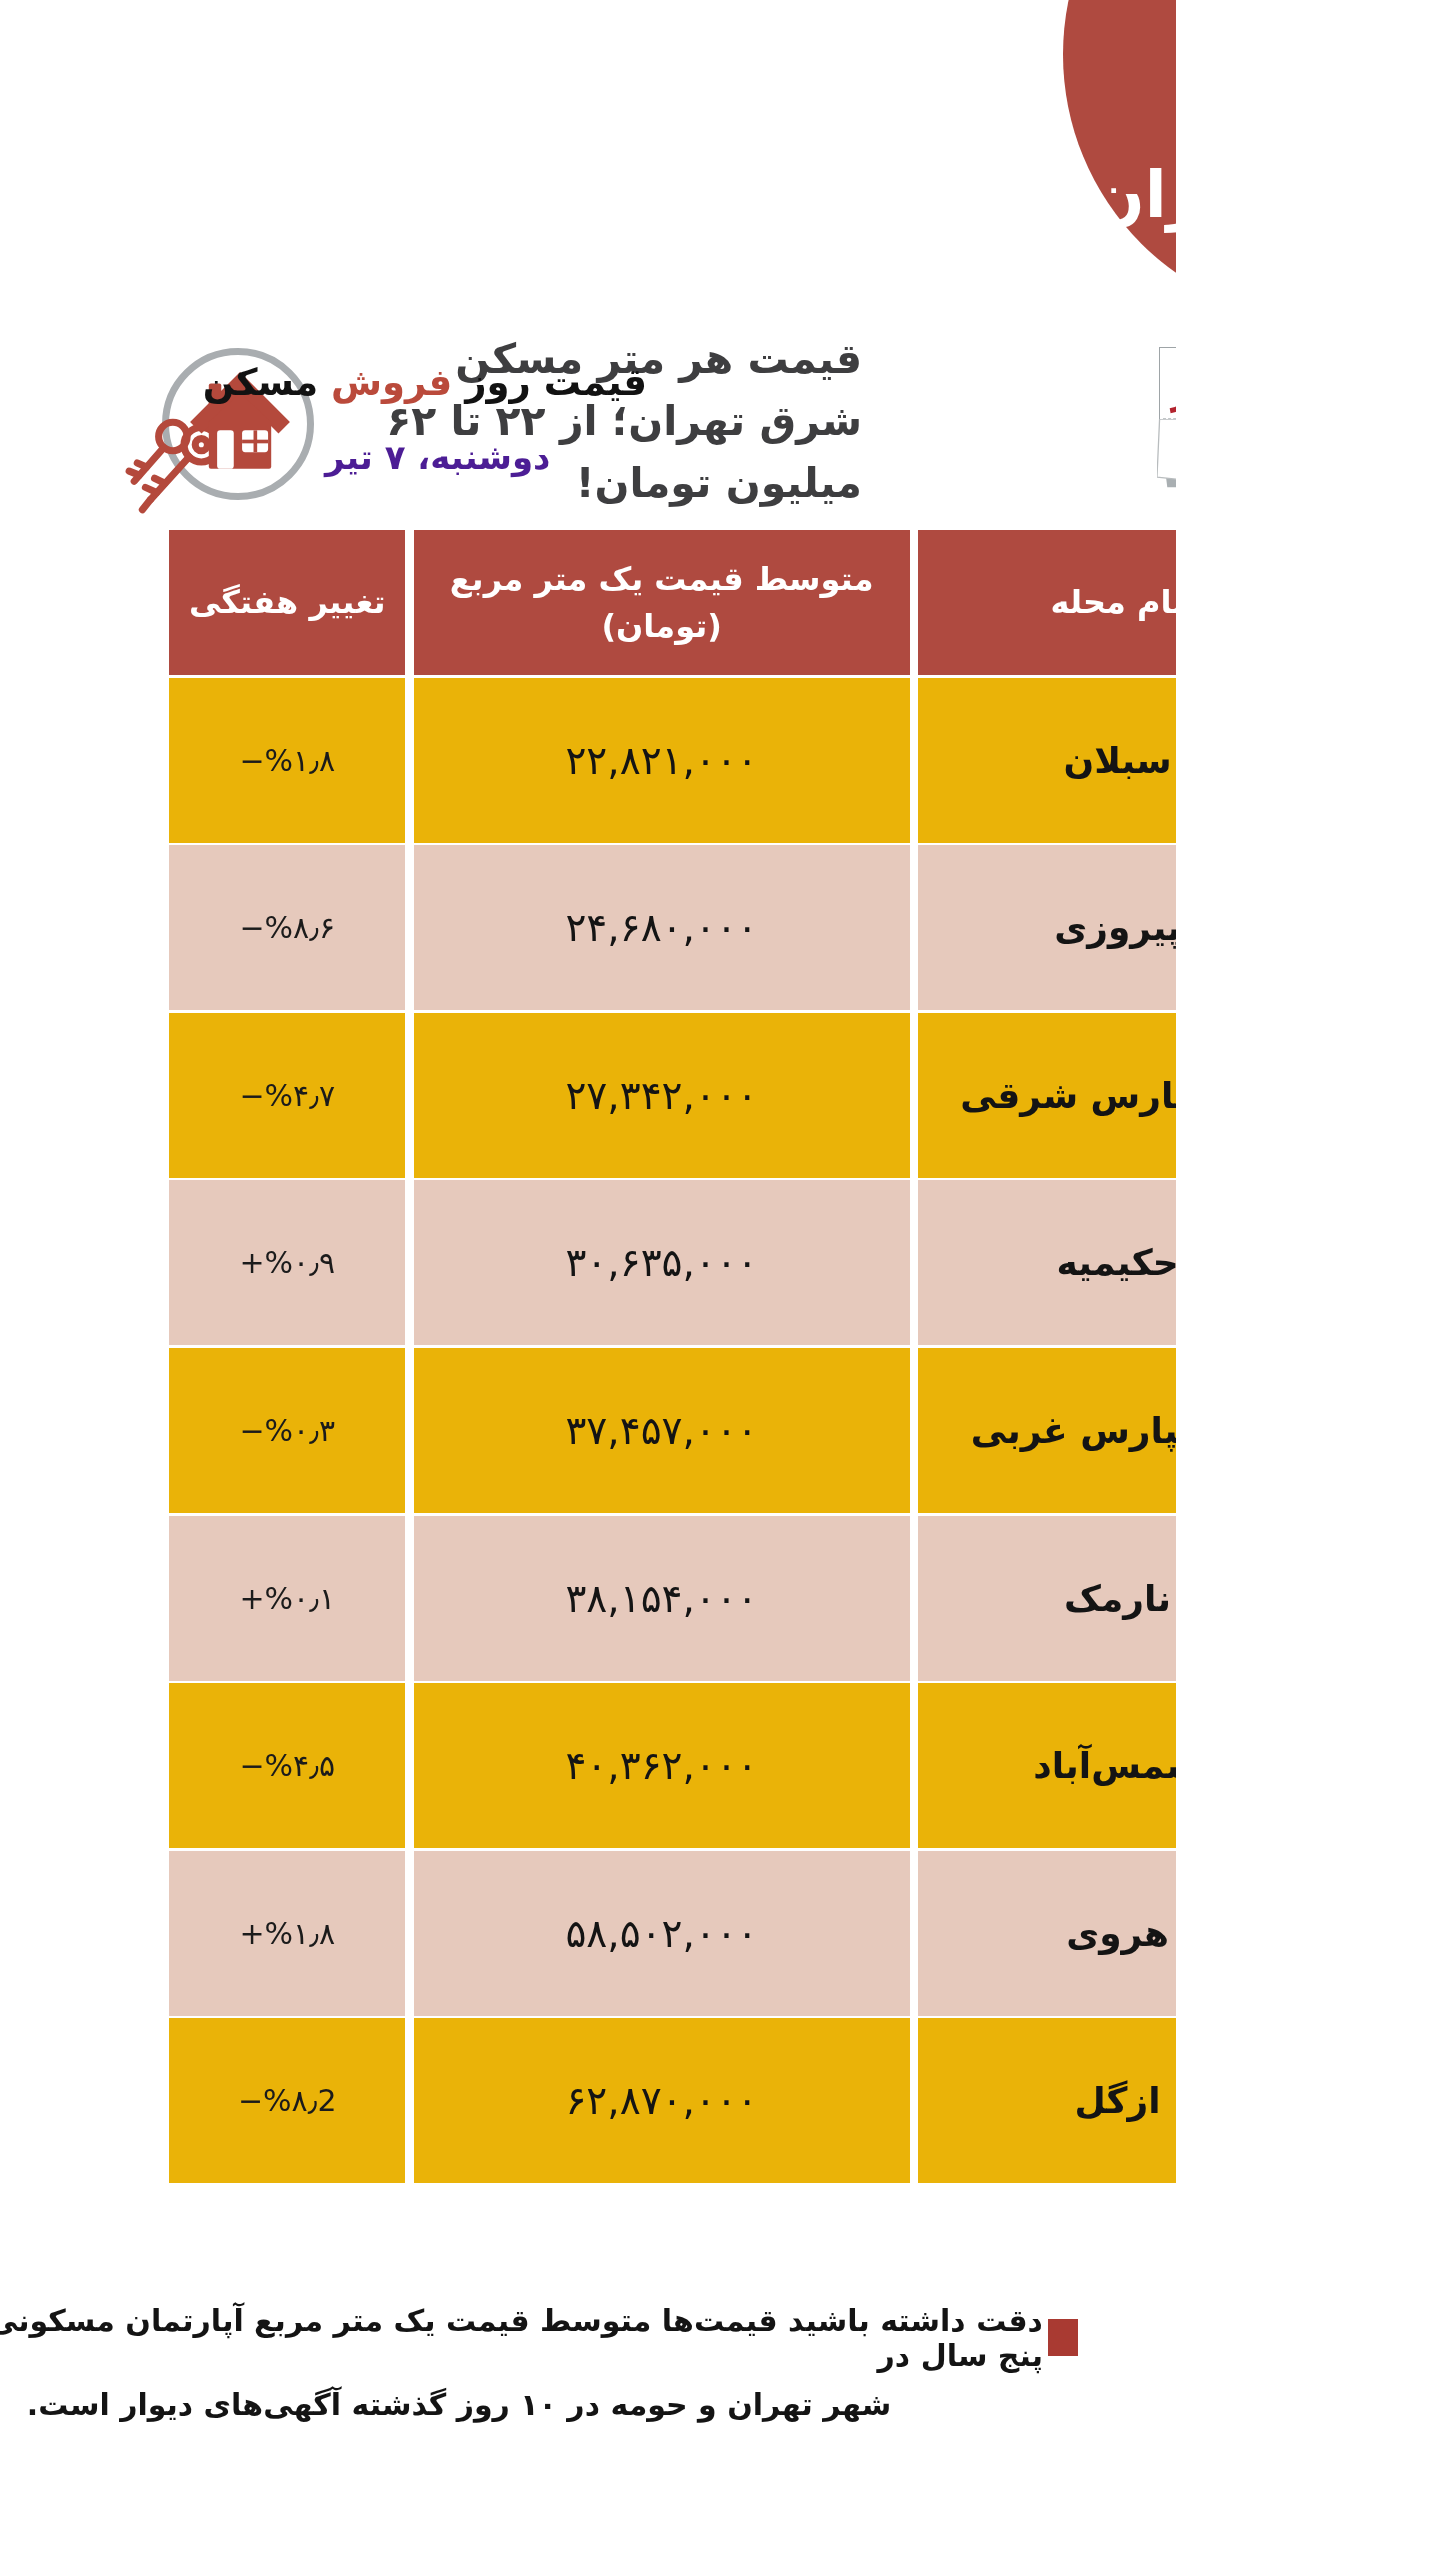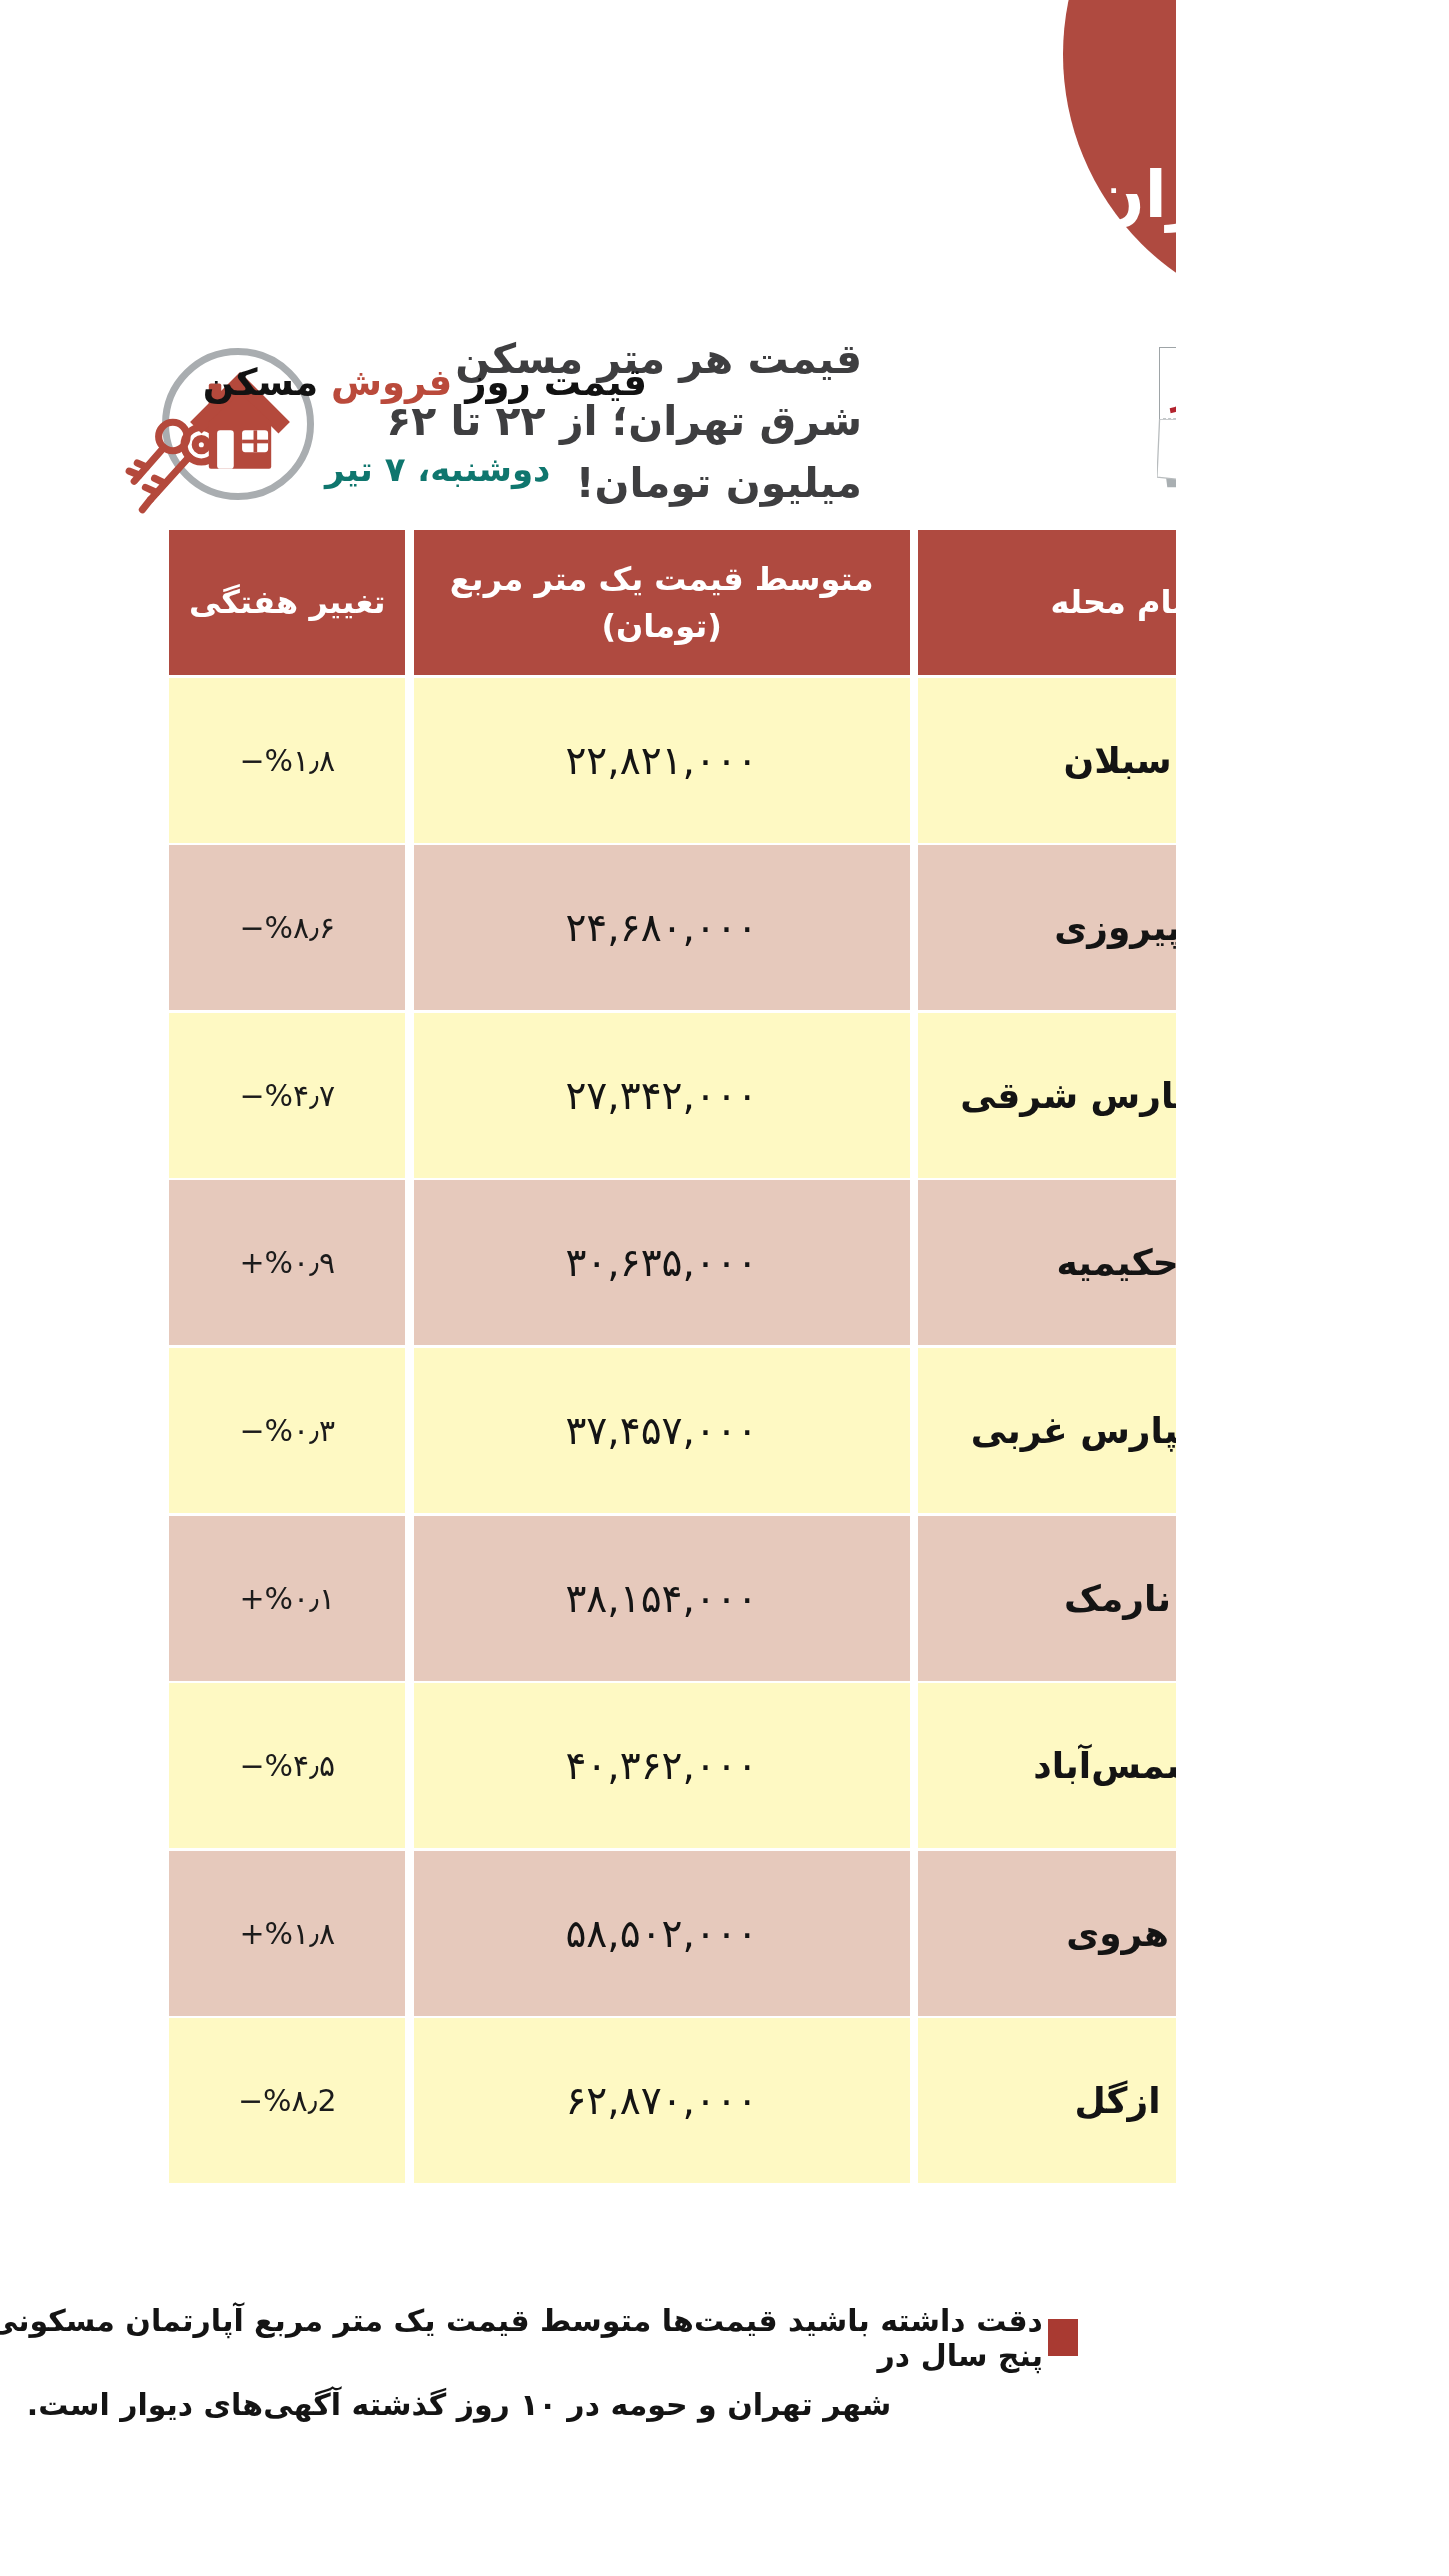--- a/index.html
+++ b/index.html
@@ -47,33 +47,33 @@
   .house-icon{position:absolute;left:188px;top:370px;}
   .keys-icon{position:absolute;left:120px;top:402px;}
   .badge-text{
     position:absolute;left:325px;top:361px;width:322px;direction:rtl;
   }
   .badge-line1{
     font-size:37px;font-weight:bold;color:#121212;white-space:nowrap;text-align:right;
   }
   .badge-line1 .hl{color:#BA4A3B;}
   .badge-line2{
-    margin-top:45px;font-size:34px;font-weight:bold;color:#0f766e;
+    margin-top:33px;font-size:34px;font-weight:bold;color:#4c1d95;
     text-align:left;white-space:nowrap;
   }
   
   .price-table{
     position:absolute;left:169px;top:530px;width:1148px;
     display:grid;grid-template-columns:399px 496px 236px;
     grid-template-rows:145px repeat(9,165px);
     column-gap:8.4px;row-gap:2.6px;direction:rtl;
   }
   .cell{display:flex;flex-direction:column;align-items:center;justify-content:center;text-align:center;}
   .th{background:#AF4A40;color:#ffffff;font-size:32px;font-weight:bold;line-height:1.45;}
-  .bg-a{background:#fef9c3;}
+  .bg-a{background:#eab308;}
   .bg-b{background:#E6C9BC;}
   .cell-name{font-size:36px;font-weight:bold;color:#141414;}
   .cell-price{font-size:39px;font-weight:400;color:#141414;direction:ltr;letter-spacing:0.6px;}
   .cell-pct{font-size:30px;font-weight:400;color:#1b1b1b;direction:ltr;}
   
   .footnote{
     position:absolute;right:98px;top:2304px;width:1198px;direction:rtl;
     color:#141414;font-size:30px;font-weight:bold;
   }
   .fn-line1{display:flex;align-items:center;justify-content:flex-start;height:67px;gap:5px;}

